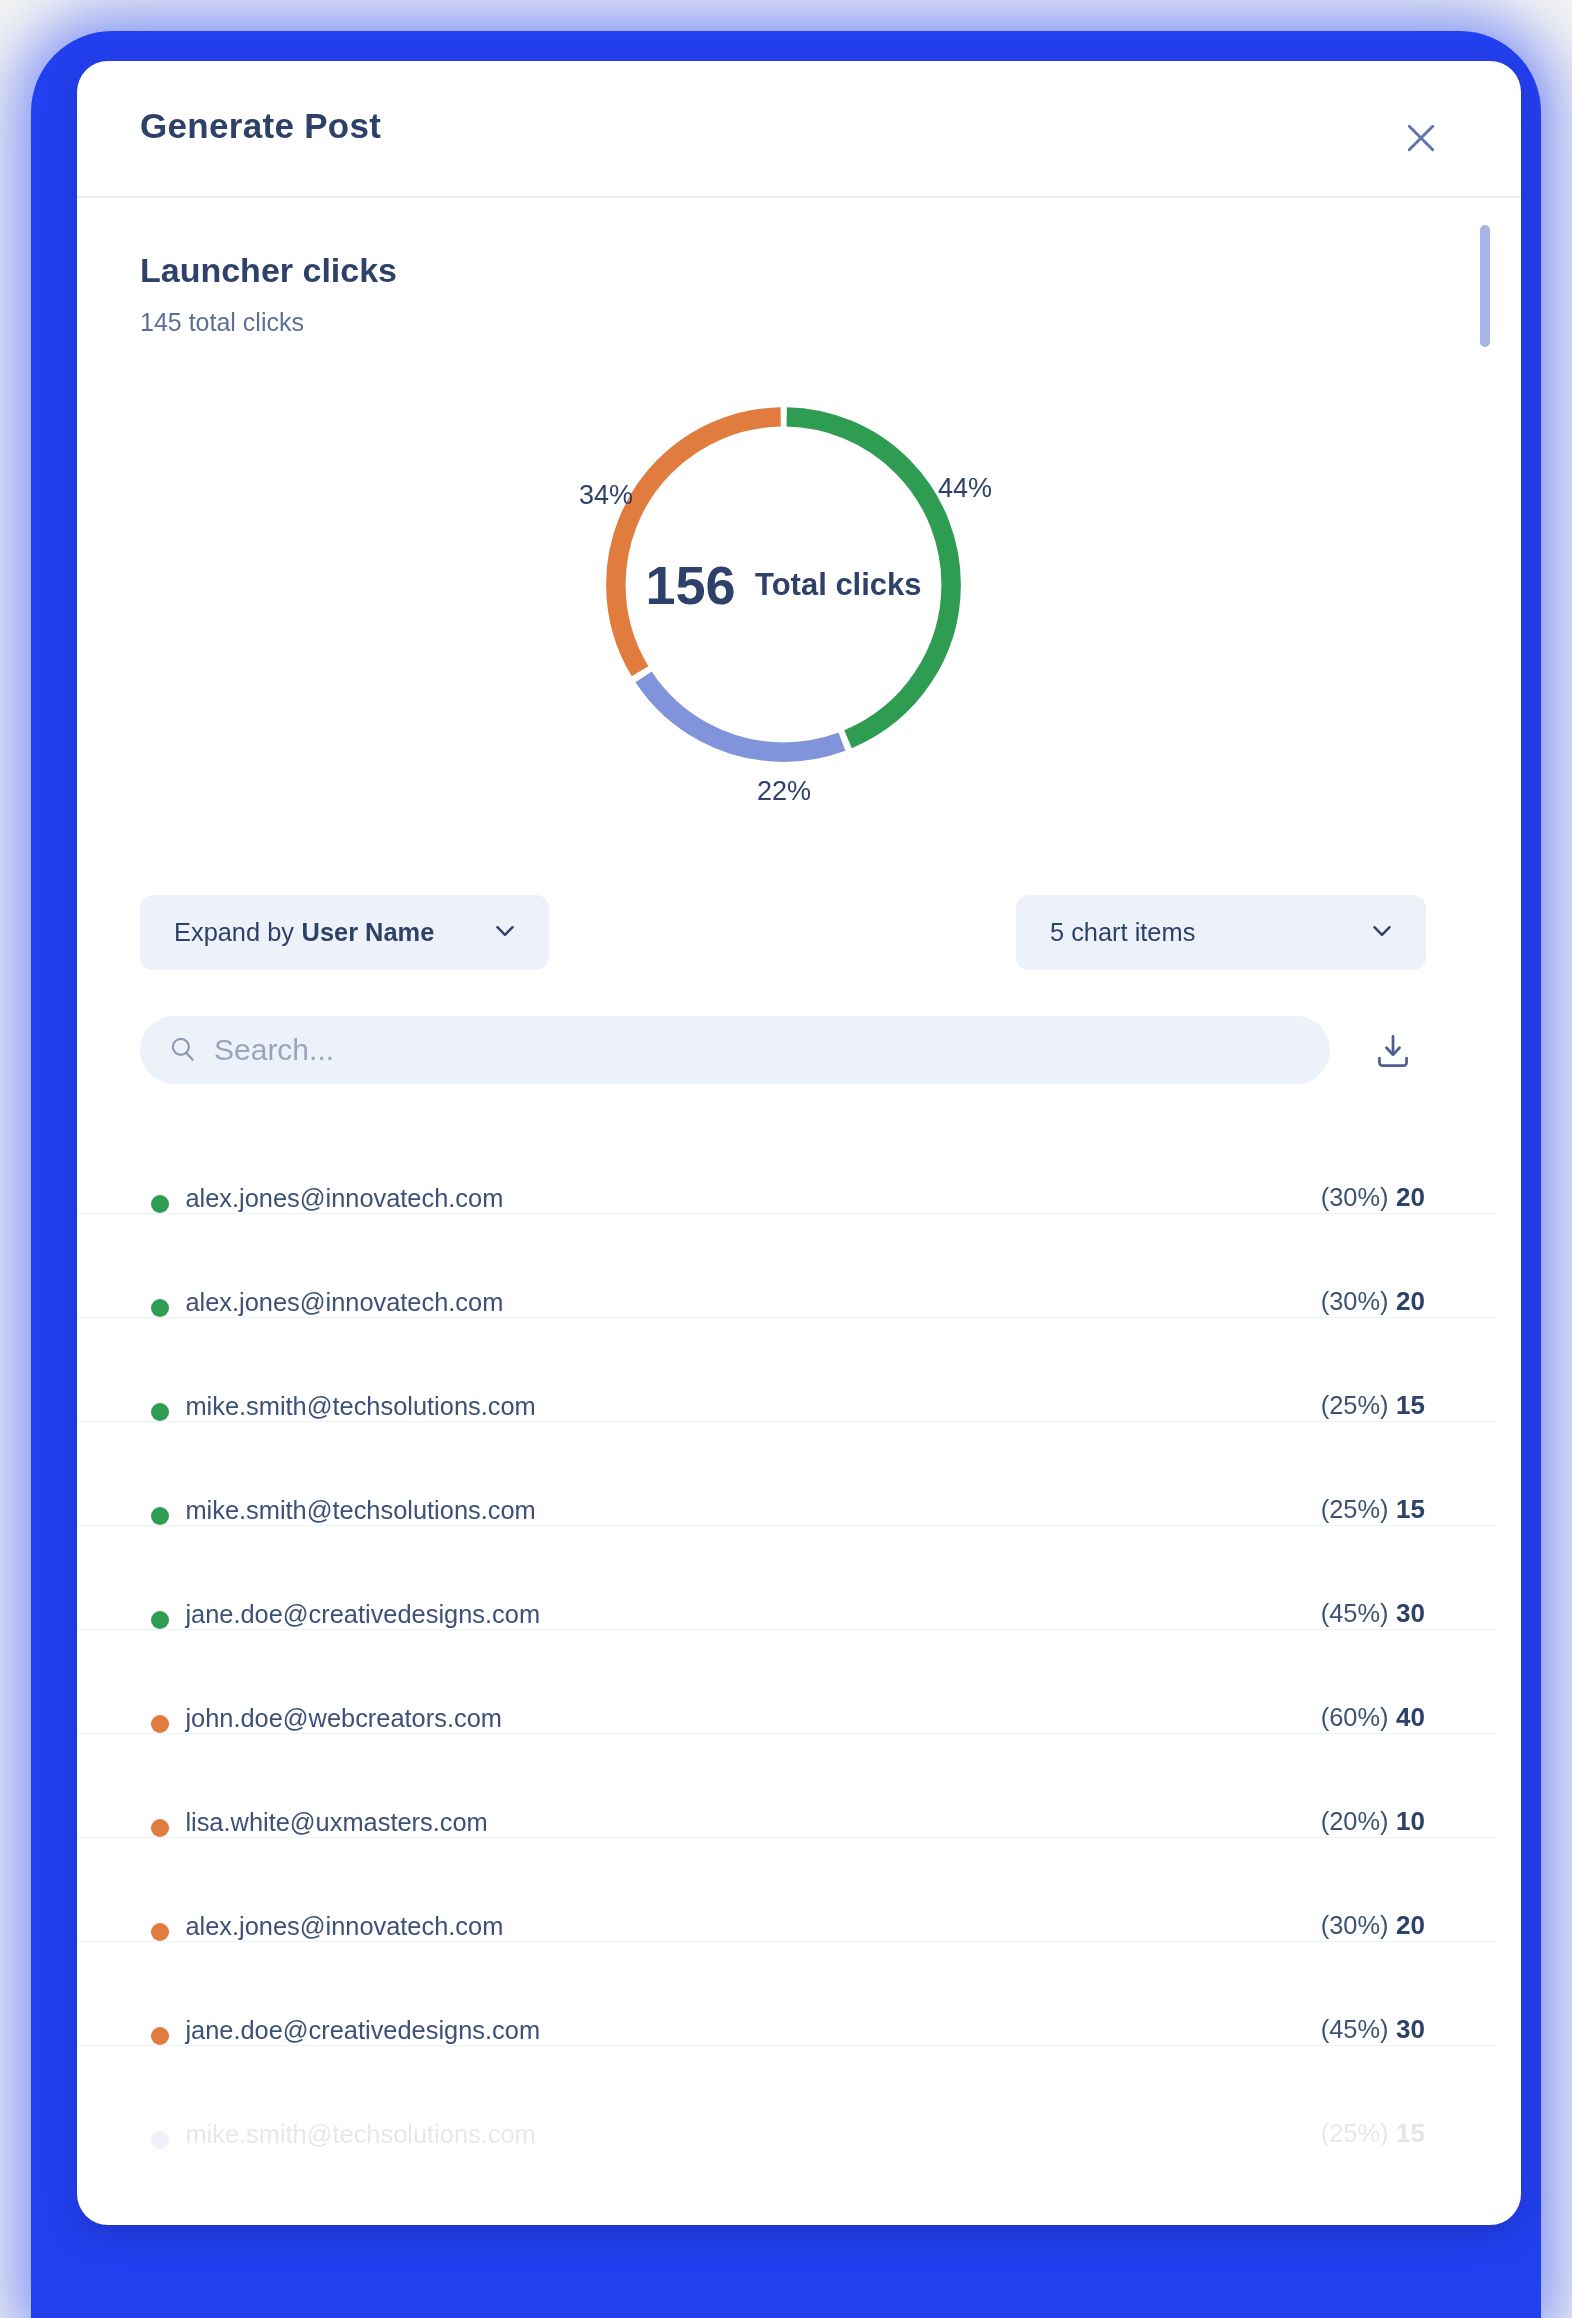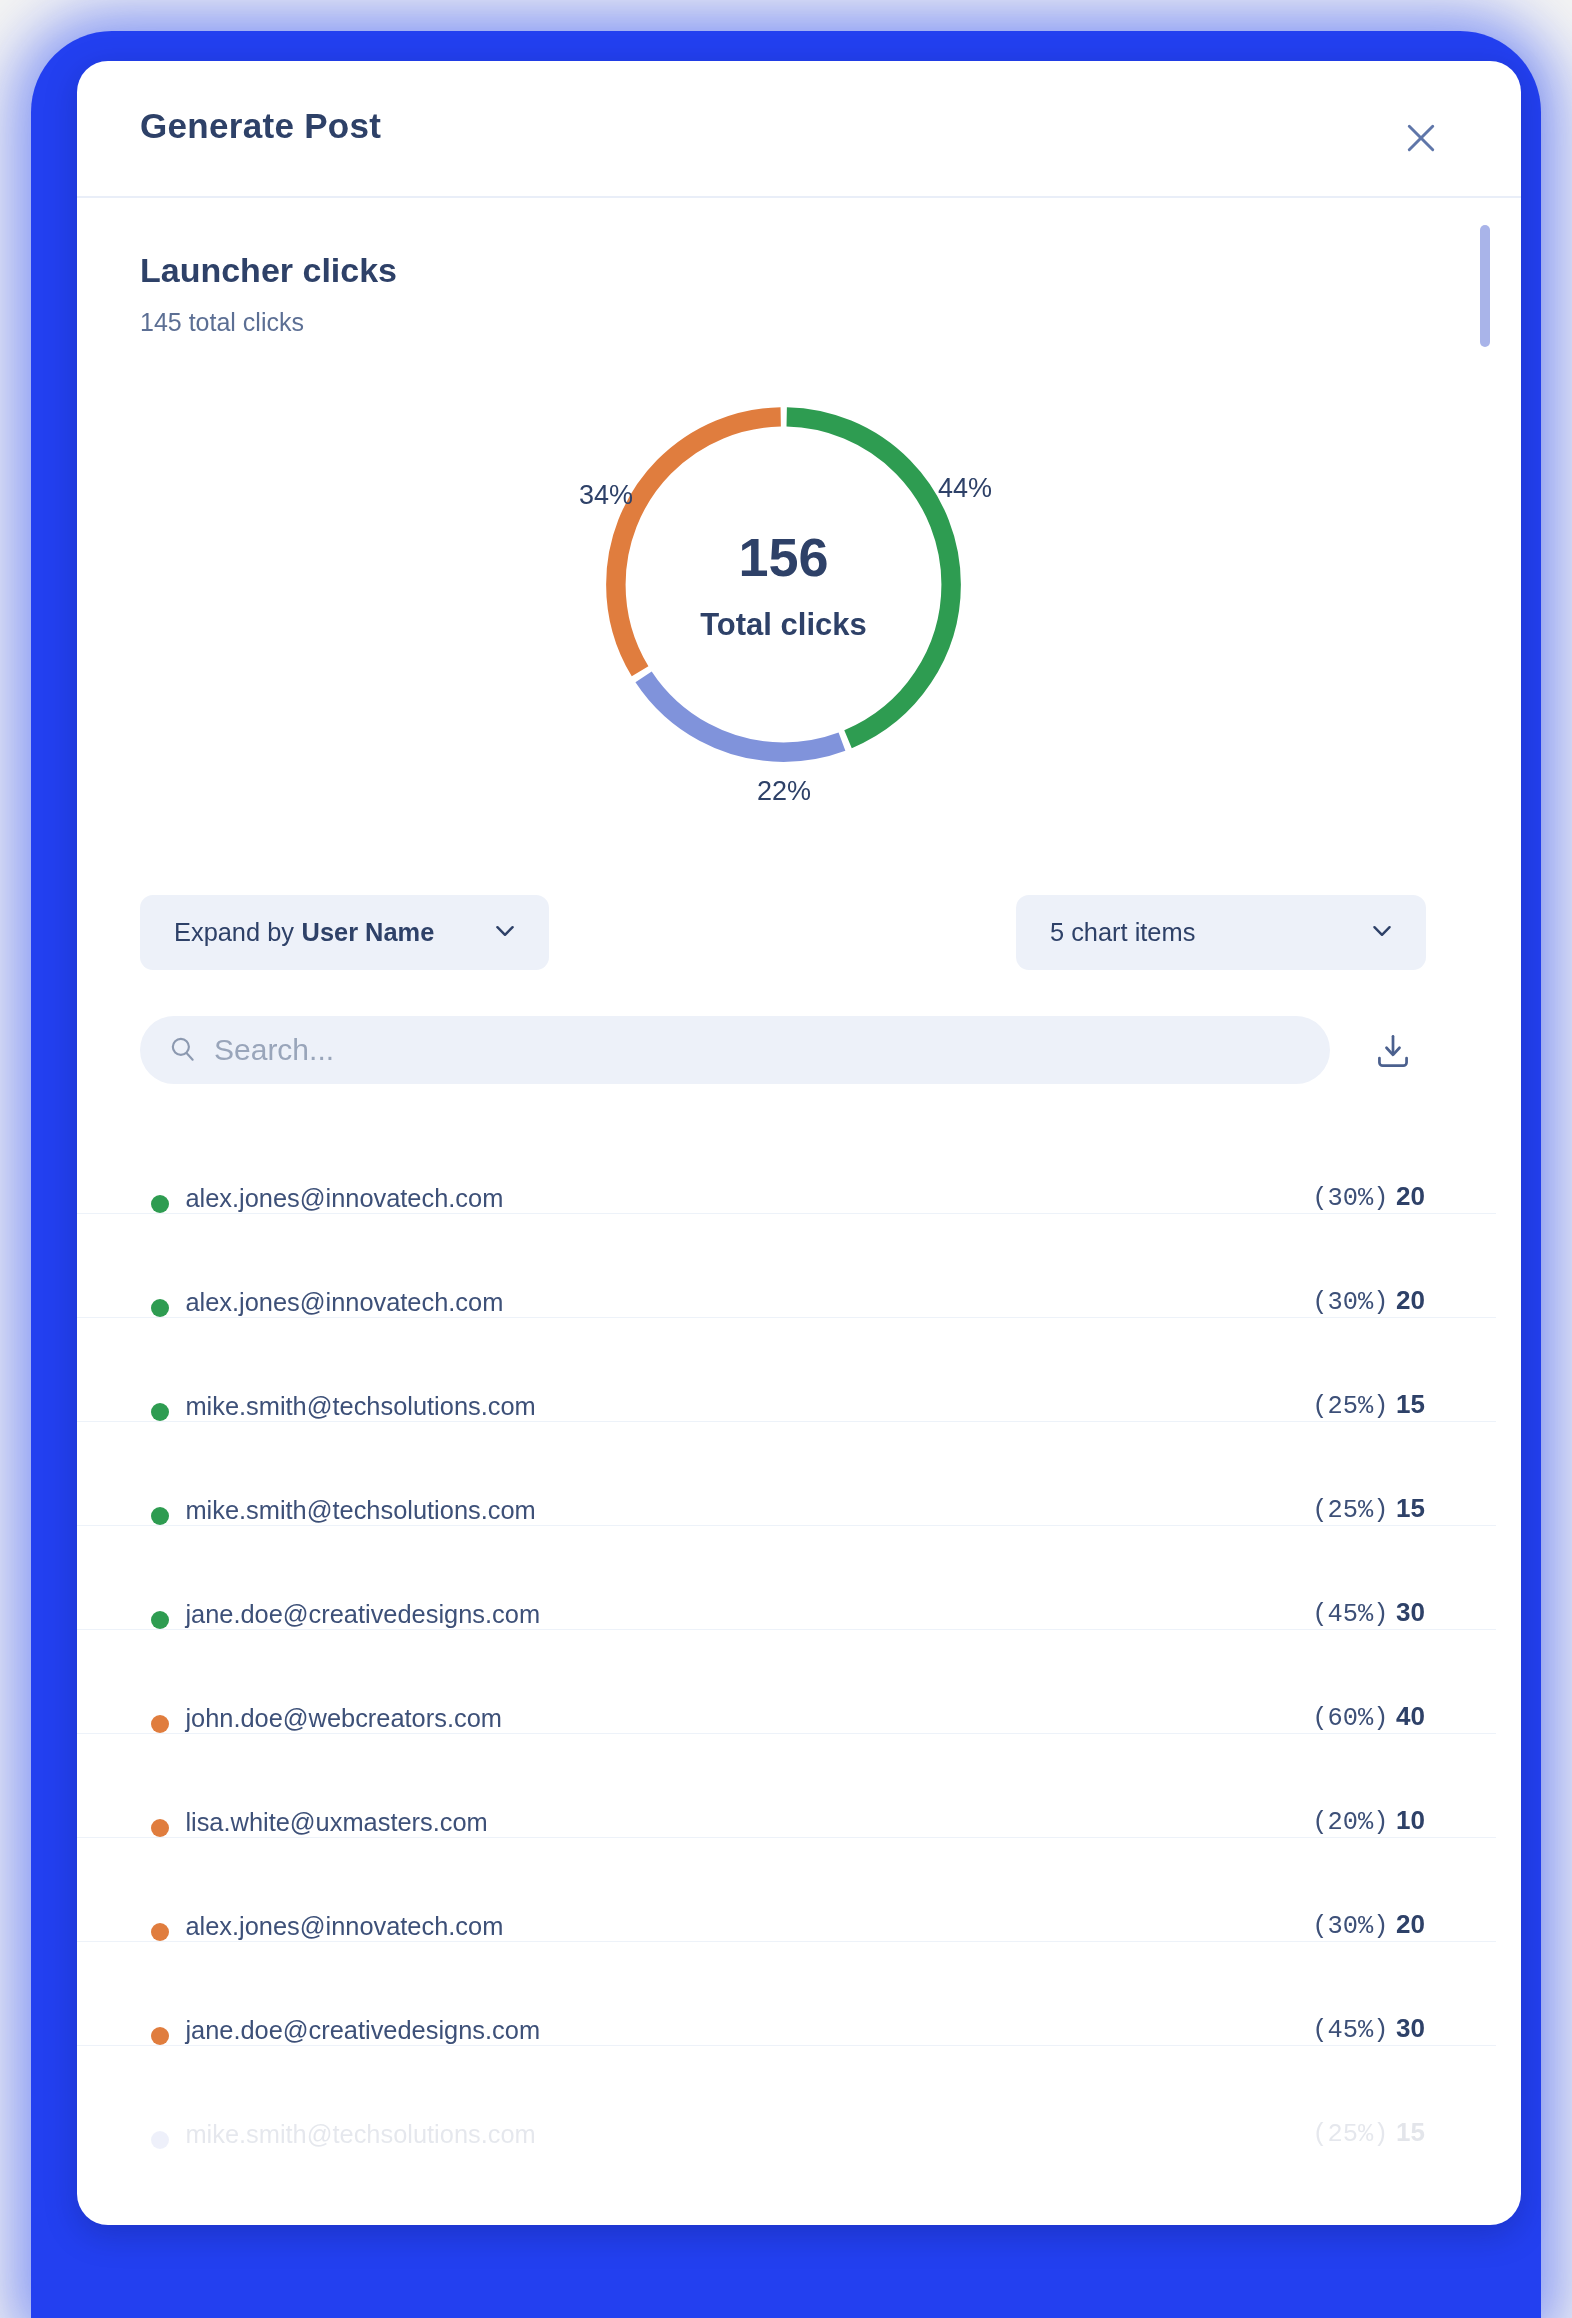--- a/index.html
+++ b/index.html
@@ -21,21 +21,21 @@
   .header-divider{position:absolute;left:0;top:135px;width:100%;height:1.6px;background:#E9EEF8;}
   
   .sec-heading{position:absolute;left:63px;top:190px;font-size:34px;font-weight:700;color:#2E4168;}
   .sec-subtitle{position:absolute;left:63px;top:247px;font-size:25px;font-weight:400;color:#5C6F94;}
   
   .scrollbar{position:absolute;left:1403px;top:164px;width:10.3px;height:122px;
     background:#A9B4E9;border-radius:5.4px;}
   
   .donut-wrap{position:absolute;left:501px;top:318px;width:411px;height:411px;}
   .donut-center{position:absolute;left:501px;top:318px;width:411px;height:411px;
-    display:flex;flex-direction:column;align-items:center;justify-content:center;
+    display:flex;flex-direction:row;align-items:center;justify-content:center;
     gap:19.5px;pointer-events:none;}
   .donut-value{font-size:54px;font-weight:700;color:#2E4168;}
   .donut-label{font-size:31px;font-weight:600;color:#2E4168;}
   .pct-label{position:absolute;font-size:27px;font-weight:400;color:#2E4168;}
   .pct-44{left:861px;top:412px;}
   .pct-34{left:502px;top:419px;}
   .pct-22{left:680px;top:715px;}
   
   .dropdown{position:absolute;top:834px;height:75px;background:#EDF1F9;
     border-radius:13px;display:flex;align-items:center;box-sizing:border-box;
@@ -57,21 +57,21 @@
   .download-btn{position:absolute;left:1297px;top:971px;width:38px;height:38px;
     background:none;border:none;padding:0;cursor:pointer;}
   
   .rows{position:absolute;left:0;top:1049px;width:1419px;height:1115px;overflow:hidden;}
   .row{position:relative;height:103px;border-bottom:1.6px solid #EDF2F9;
     display:flex;align-items:flex-end;}
   .row.muted{opacity:.13;border-bottom:none;}
   .dot{width:18.4px;height:18.4px;border-radius:50%;margin-left:74px;flex:0 0 auto;}
   .email{font-size:25.4px;color:#3D5078;margin-left:16px;}
   .right{margin-left:auto;margin-right:71px;display:flex;align-items:baseline;}
-  .pct{font-size:25.4px;color:#3D5078;font-weight:400;font-family:Liberation Mono, monospace;}
+  .pct{font-size:25.4px;color:#3D5078;font-weight:400;}
   .count{font-size:26px;color:#2E4168;font-weight:700;margin-left:7.6px;}
 </style>
 </head>
 <body>
 
 <div class="stage">
   <div class="frame"></div>
 
   <div class="modal">
 

